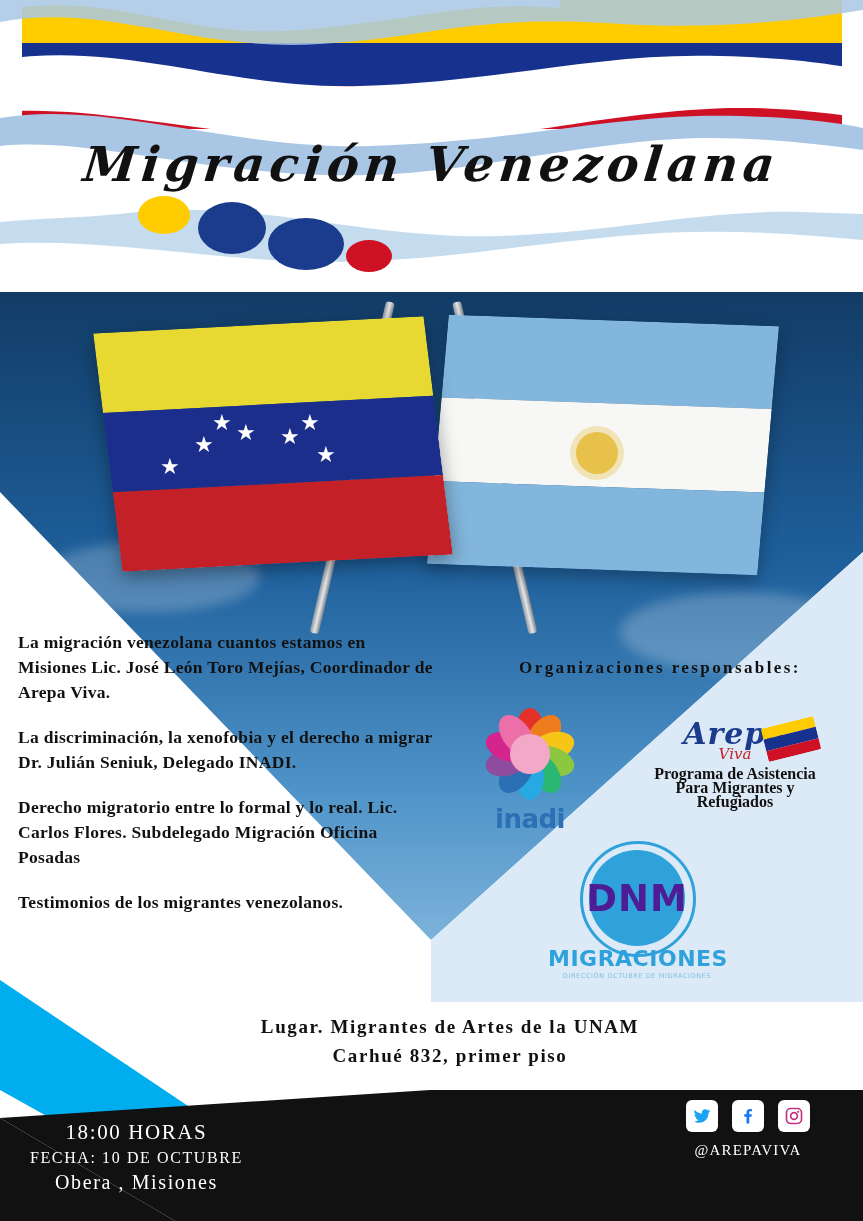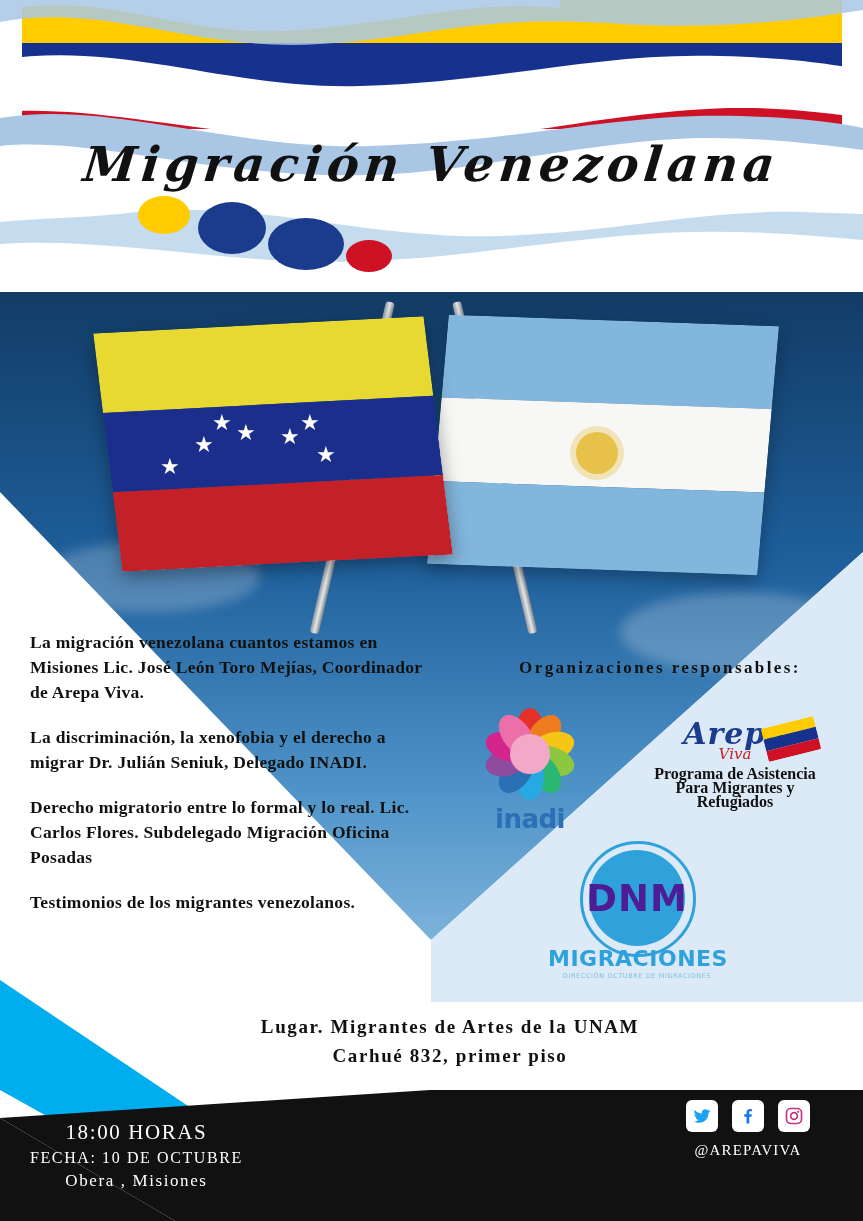--- a/index.html
+++ b/index.html
@@ -150,21 +150,21 @@
     position: absolute;
     left: 18px; top: 630px;
     width: 420px;
     color: #111111;
     font-family: "Liberation Serif", serif;
     font-size: 17.5px;
     line-height: 25px;
     font-weight: bold;
     letter-spacing: 0.3px;
   }
-  .left-text p { margin: 0 0 20px 12px; }
+  .left-text p { margin: 0 0 20px 0; }
 
   .orgs-title {
     position: absolute;
     left: 470px; top: 658px;
     width: 380px;
     text-align: center;
     font-family: "Liberation Serif", serif;
     font-weight: bold;
     font-size: 17px;
     letter-spacing: 2.4px;
@@ -310,21 +310,21 @@
   .footer-text {
     position: absolute;
     left: 30px; top: 1120px;
     color: #ffffff;
     font-family: "Liberation Serif", serif;
     letter-spacing: 1.6px;
     text-align: center;
   }
   .ft-1 { font-size: 21px; margin-bottom: 4px; }
   .ft-2 { font-size: 16px; margin-bottom: 4px; }
-  .ft-3 { font-size: 17px; }
+  .ft-3 { font-size: 20px; }
 
   .social {
     position: absolute;
     left: 668px; top: 1100px;
     width: 160px;
     text-align: center;
   }
   .social-row {
     display: flex;
     gap: 14px;

